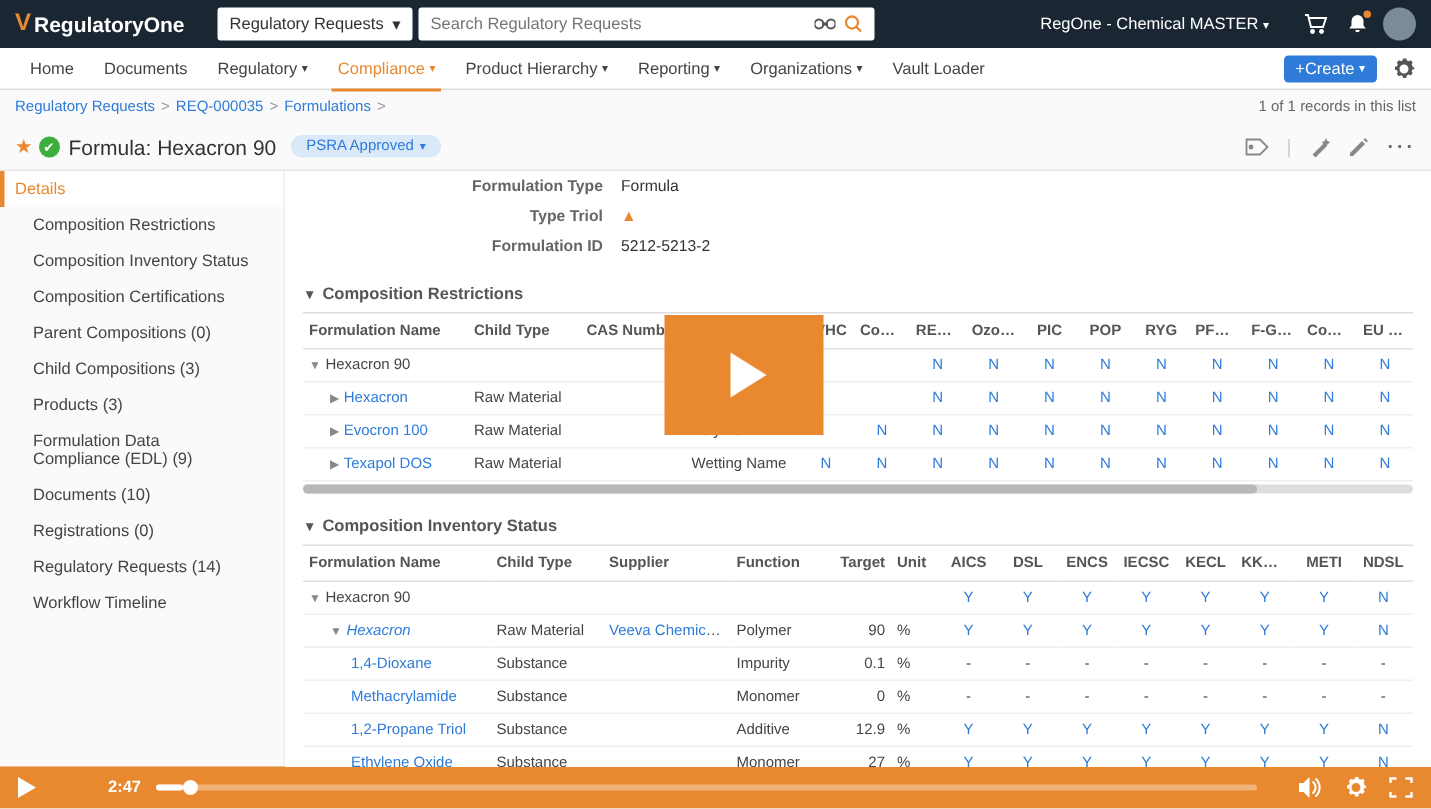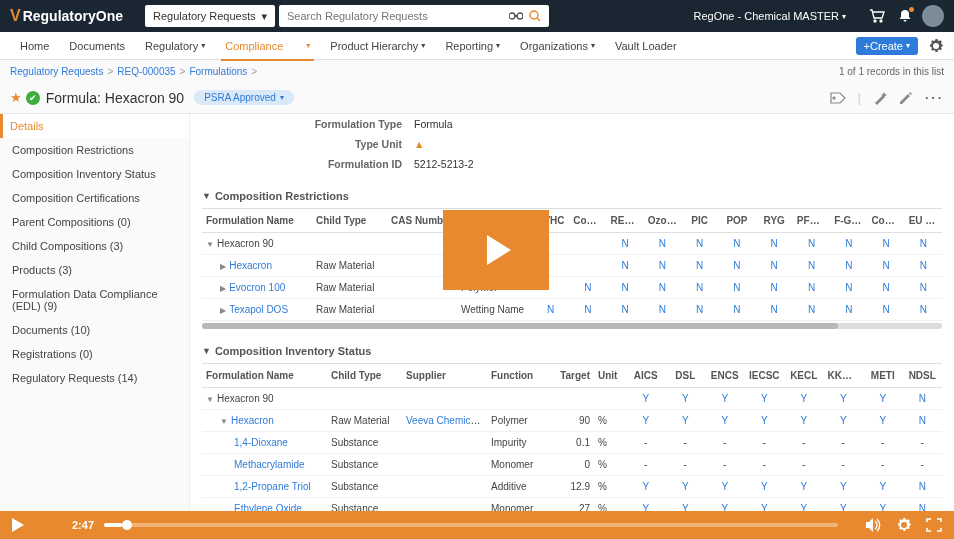--- a/index.html
+++ b/index.html
@@ -5,31 +5,31 @@
 * { margin:0; padding:0; box-sizing:border-box; font-family:Arial,Helvetica,sans-serif; }
 body { background:#f5f5f5; width:954px; height:539px; overflow:hidden; position:relative; }
 
 
 .topbar { background:#1a2733; height:32px; display:flex; align-items:center; padding:0 10px; color:#fff; font-size:12px; }
 .logo { display:flex; align-items:center; font-weight:bold; font-size:14px; margin-right:22px; }
 .logo-v { color:#e8892f; font-size:16px; margin-right:2px; font-weight:bold; }
 .logo-text { color:#fff; }
 .topbar .selector { background:#fff; color:#333; height:22px; border-radius:2px; padding:0 8px; display:flex; align-items:center; font-size:11px; position:relative; }
 .topbar .selector.cat { width:130px; margin-right:4px; justify-content:space-between; }
-.topbar .selector.search { width:270px; }
+.topbar .selector.search { width:304px; }
 .topbar .search-input { border:none; outline:none; font-size:11px; flex:1; background:transparent; }
 .spacer { flex:1; }
 .org { font-size:11px; margin-right:14px; display:flex; align-items:center;padding-left:40px; }
 .icon-slot { width:22px; height:22px; display:flex; align-items:center; justify-content:center; margin-left:6px; position:relative; }
 .bino { margin-right:6px; }
 
 
 .menubar { background:#fff; height:28px; border-bottom:1px solid #ddd; display:flex; align-items:center; padding:0 10px; font-size:11px; color:#444; }
 .menubar .mitem { padding:0 10px; height:28px; display:flex; align-items:center; cursor:pointer; position:relative;text-align:center; }
-.menubar .mitem.active { color:#e8892f;gap:20px; }
+.menubar .mitem.active { color:#e8892f; }
 .menubar .mitem.active::after { content:""; position:absolute; bottom:-1px; left:6px; right:6px; height:2px; background:#e8892f; }
 .caret-d { margin-left:3px; font-size:8px; color:inherit; }
 .menubar .right { margin-left:auto; display:flex; align-items:center; }
 .create-btn { background:#2f7bd9; color:#fff; border-radius:3px; padding:3px 8px; font-size:11px; display:flex; align-items:center; }
 .gear-m { margin-left:10px; color:#555; }
 
 
 .breadcrumb-row { height:22px; display:flex; align-items:center; padding:0 10px; font-size:10px; color:#2f7bd9; background:#fafafa; }
 .breadcrumb-row .sep { color:#999; margin:0 4px; }
 .records-count { margin-left:auto; color:#666; }
@@ -39,21 +39,21 @@
 .star { color:#e8892f; margin-right:4px; font-size:13px; }
 .check-c { width:14px; height:14px; border-radius:50%; background:#3cae3c; color:#fff; font-size:9px; display:flex; align-items:center; justify-content:center; margin-right:6px; }
 .page-title { font-size:14px; color:#333; margin-right:10px; }
 .status-pill { background:#d9e9f7; color:#2f7bd9; border-radius:10px; padding:2px 10px; font-size:10px; display:flex; align-items:center; }
 .title-row .right-icons { margin-left:auto; display:flex; align-items:center; color:#666; font-size:13px; }
 .title-row .right-icons span { margin-left:12px; cursor:pointer; }
 
 
 .main-area { display:flex; height:calc(539px - 32px - 28px - 22px - 32px - 28px); }
 .sidebar { width:190px; background:#fafafa; border-right:1px solid #eee; font-size:11px; color:#444; overflow:hidden; }
-.sidebar .sitem { padding:6px 12px; cursor:pointer; }
+.sidebar .sitem { padding:6px 22px; cursor:pointer; }
 .sidebar .sitem.active { background:#fff; color:#e8892f; border-left:3px solid #e8892f; padding-left:7px; }
 .content { flex:1; background:#fff; overflow:auto; font-size:11px; color:#444; padding:0 12px 12px 12px; }
 
 
 .field-row { display:flex; padding:4px 0; font-size:10.5px; margin-left:70px; }
 .field-label { width:130px; text-align:right; color:#666; font-weight:bold; margin-right:12px; }
 .field-val { color:#333; }
 .tri-icon { color:#e8892f; }
 
 
@@ -228,30 +228,31 @@
       <div class="sitem">Composition Restrictions</div>
       <div class="sitem">Composition Inventory Status</div>
       <div class="sitem">Composition Certifications</div>
       <div class="sitem">Parent Compositions (0)</div>
       <div class="sitem">Child Compositions (3)</div>
       <div class="sitem">Products (3)</div>
       <div class="sitem">Formulation Data Compliance (EDL) (9)</div>
       <div class="sitem">Documents (10)</div>
       <div class="sitem">Registrations (0)</div>
       <div class="sitem">Regulatory Requests (14)</div>
+      <div class="sitem">Workflow Timeline</div>
     </div>
 
   <div class="content">
     <div id="details-block">
         <div class="field-row">
           <div class="field-label">Formulation Type</div>
           <div class="field-val">Formula</div>
         </div>
         <div class="field-row">
-          <div class="field-label">Type Unit</div>
+          <div class="field-label">Type Triol</div>
           <div class="field-val"><span class="tri-icon">▲</span></div>
         </div>
         <div class="field-row">
           <div class="field-label">Formulation ID</div>
           <div class="field-val">5212-5213-2</div>
         </div>
       </div>
 
     <div class="sect-head">
       <span class="tog">▼</span>
@@ -419,21 +420,21 @@
             <td class="y c">Y</td>
             <td class="y c">Y</td>
             <td class="y c">Y</td>
             <td class="y c">Y</td>
             <td class="y c">Y</td>
             <td class="y c">Y</td>
             <td class="y c">Y</td>
             <td class="n c">N</td>
           </tr>
           <tr>
-            <td style="padding-left: 18px;"><span class="row-toggle">▼</span><span class="link">Hexacron</span></td>
+            <td style="padding-left: 18px; font-style: italic;"><span class="row-toggle">▼</span><span class="link">Hexacron</span></td>
             <td>Raw Material</td>
             <td><span class="link">Veeva Chemicals</span></td>
             <td>Polymer</td>
             <td style="text-align: right;">90</td>
             <td>%</td>
             <td class="y c">Y</td>
             <td class="y c">Y</td>
             <td class="y c">Y</td>
             <td class="y c">Y</td>
             <td class="y c">Y</td>

